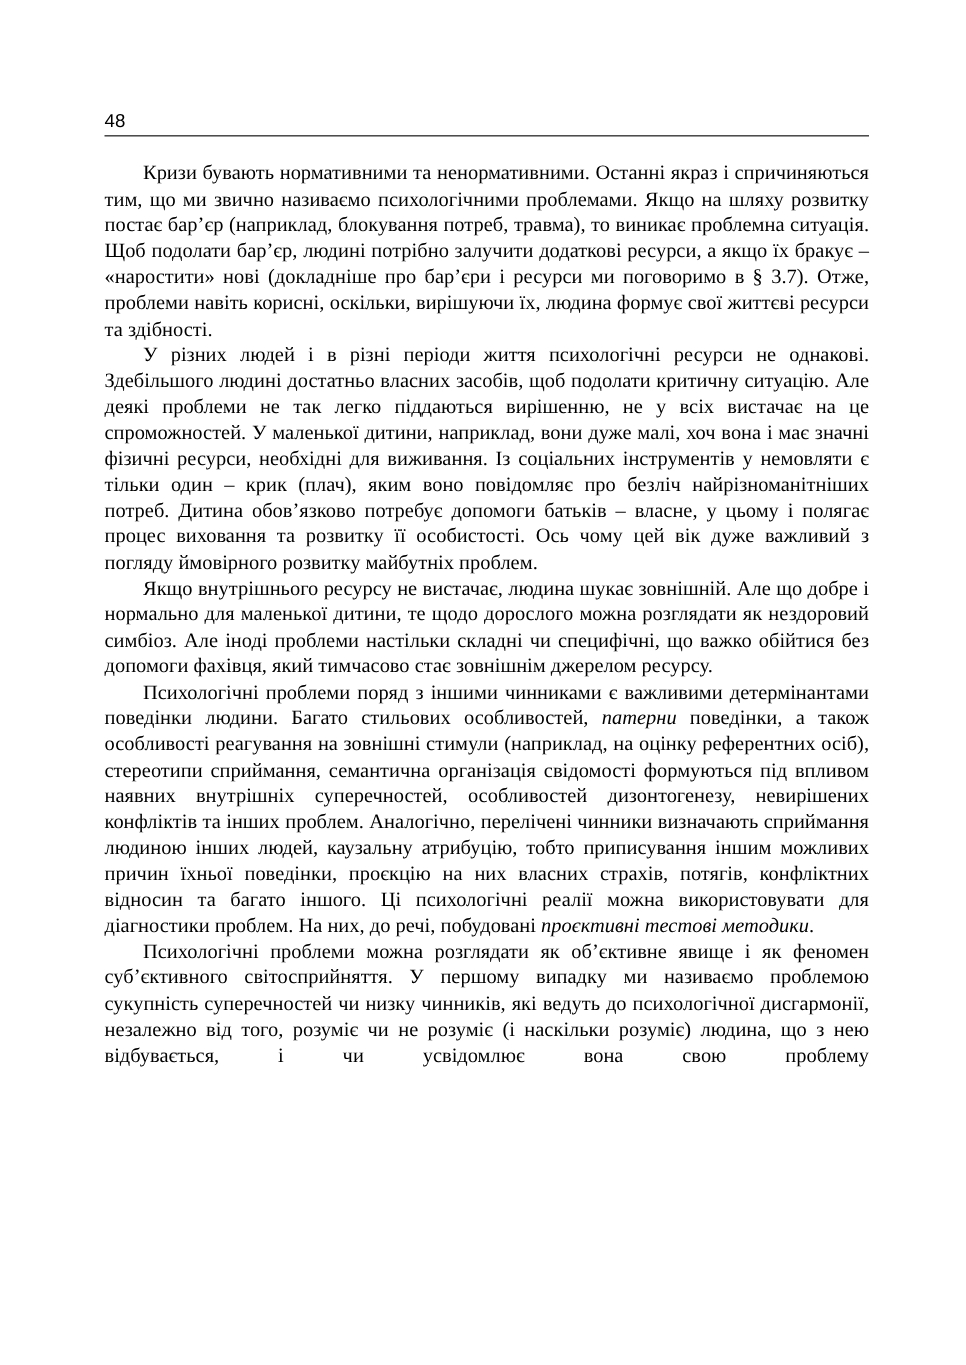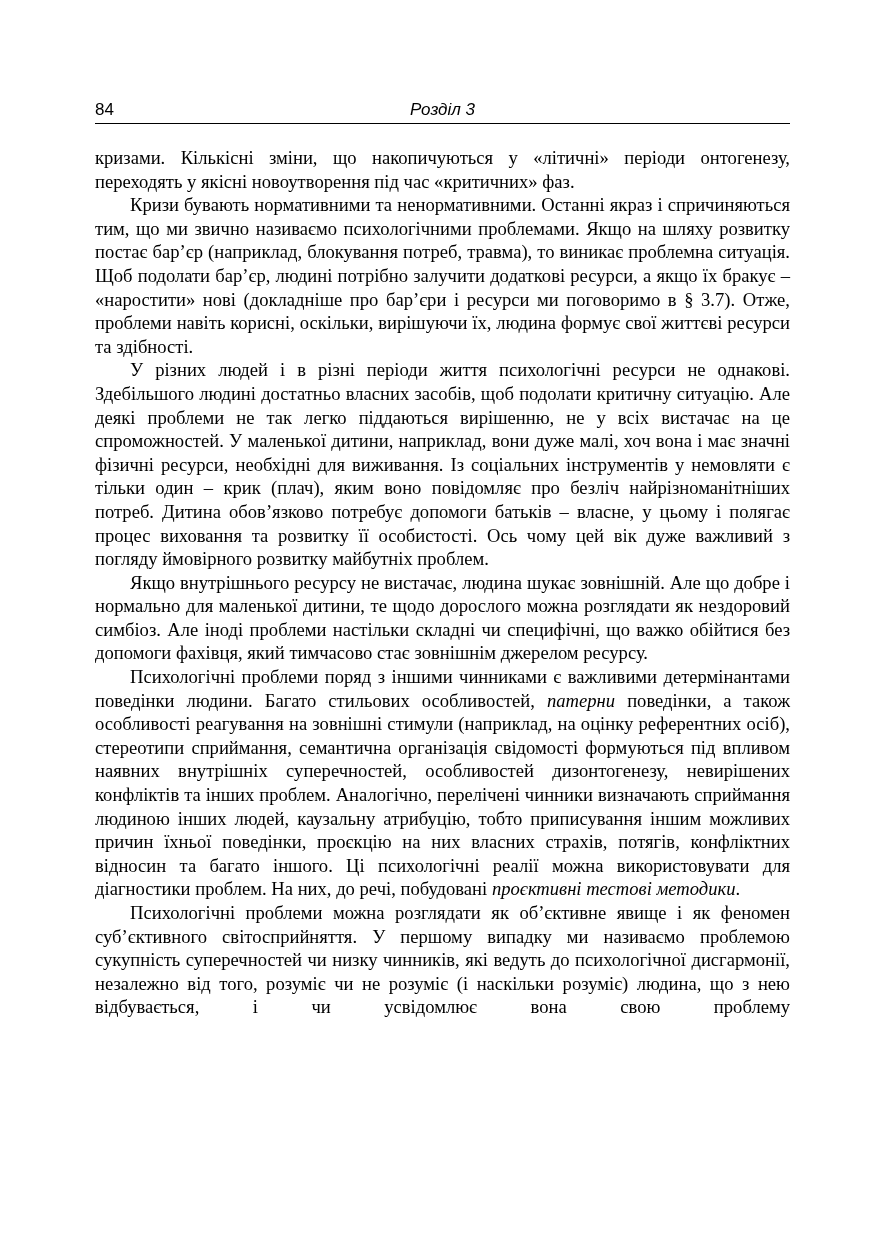--- a/index.html
+++ b/index.html
@@ -12,25 +12,23 @@
   .body p { margin:0; text-indent:35px; }
   .body p.cont { text-indent:0; }
   .body p.last { text-align-last:justify; }
   em { }
 </style>
 </head>
 <body>
 
 <div class="page">
   <div class="header">
-    <span class="page-num">84</span>
-    <span class="running-title">Розділ 3</span>
+    <span class="page-num">48</span>
   </div>
 
   <div class="body">
-    <p class="cont">кризами. Кількісні зміни, що накопичуються у «літичні» періоди онтогенезу, переходять у якісні новоутворення під час «критичних» фаз.</p>
     <p>Кризи бувають нормативними та ненормативними. Останні якраз і спричиняються тим, що ми звично називаємо психологічними проблемами. Якщо на шляху розвитку постає бар’єр (наприклад, блокування потреб, травма), то виникає проблемна ситуація. Щоб подолати бар’єр, людині потрібно залучити додаткові ресурси, а якщо їх бракує – «наростити» нові (докладніше про бар’єри і ресурси ми поговоримо в § 3.7). Отже, проблеми навіть корисні, оскільки, вирішуючи їх, людина формує свої життєві ресурси та здібності.</p>
     <p>У різних людей і в різні періоди життя психологічні ресурси не однакові. Здебільшого людині достатньо власних засобів, щоб подолати критичну ситуацію. Але деякі проблеми не так легко піддаються вирішенню, не у всіх вистачає на це спроможностей. У маленької дитини, наприклад, вони дуже малі, хоч вона і має значні фізичні ресурси, необхідні для виживання. Із соціальних інструментів у немовляти є тільки один – крик (плач), яким воно повідомляє про безліч найрізноманітніших потреб. Дитина обов’язково потребує допомоги батьків – власне, у цьому і полягає процес виховання та розвитку її особистості. Ось чому цей вік дуже важливий з погляду ймовірного розвитку майбутніх проблем.</p>
     <p>Якщо внутрішнього ресурсу не вистачає, людина шукає зовнішній. Але що добре і нормально для маленької дитини, те щодо дорослого можна розглядати як нездоровий симбіоз. Але іноді проблеми настільки складні чи специфічні, що важко обійтися без допомоги фахівця, який тимчасово стає зовнішнім джерелом ресурсу.</p>
     <p><span>Психологічні проблеми поряд з іншими чинниками є важливими детермінантами поведінки людини. Багато стильових особливостей, </span><em>патерни</em><span> поведінки, а також особливості реагування на зовнішні стимули (наприклад, на оцінку референтних осіб), стереотипи сприймання, семантична організація свідомості формуються під впливом наявних внутрішніх суперечностей, особливостей дизонтогенезу, невирішених конфліктів та інших проблем. Аналогічно, перелічені чинники визначають сприймання людиною інших людей, каузальну атрибуцію, тобто приписування іншим можливих причин їхньої поведінки, проєкцію на них власних страхів, потягів, конфліктних відносин та багато іншого. Ці психологічні реалії можна використовувати для діагностики проблем. На них, до речі, побудовані </span><em>проєктивні тестові методики</em><span>.</span></p>
     <p class="last">Психологічні проблеми можна розглядати як об’єктивне явище і як феномен суб’єктивного світосприйняття. У першому випадку ми називаємо проблемою сукупність суперечностей чи низку чинників, які ведуть до психологічної дисгармонії, незалежно від того, розуміє чи не розуміє (і наскільки розуміє) людина, що з нею відбувається, і чи усвідомлює вона свою проблему</p>
   </div>
 </div>
 
 </body></html>

